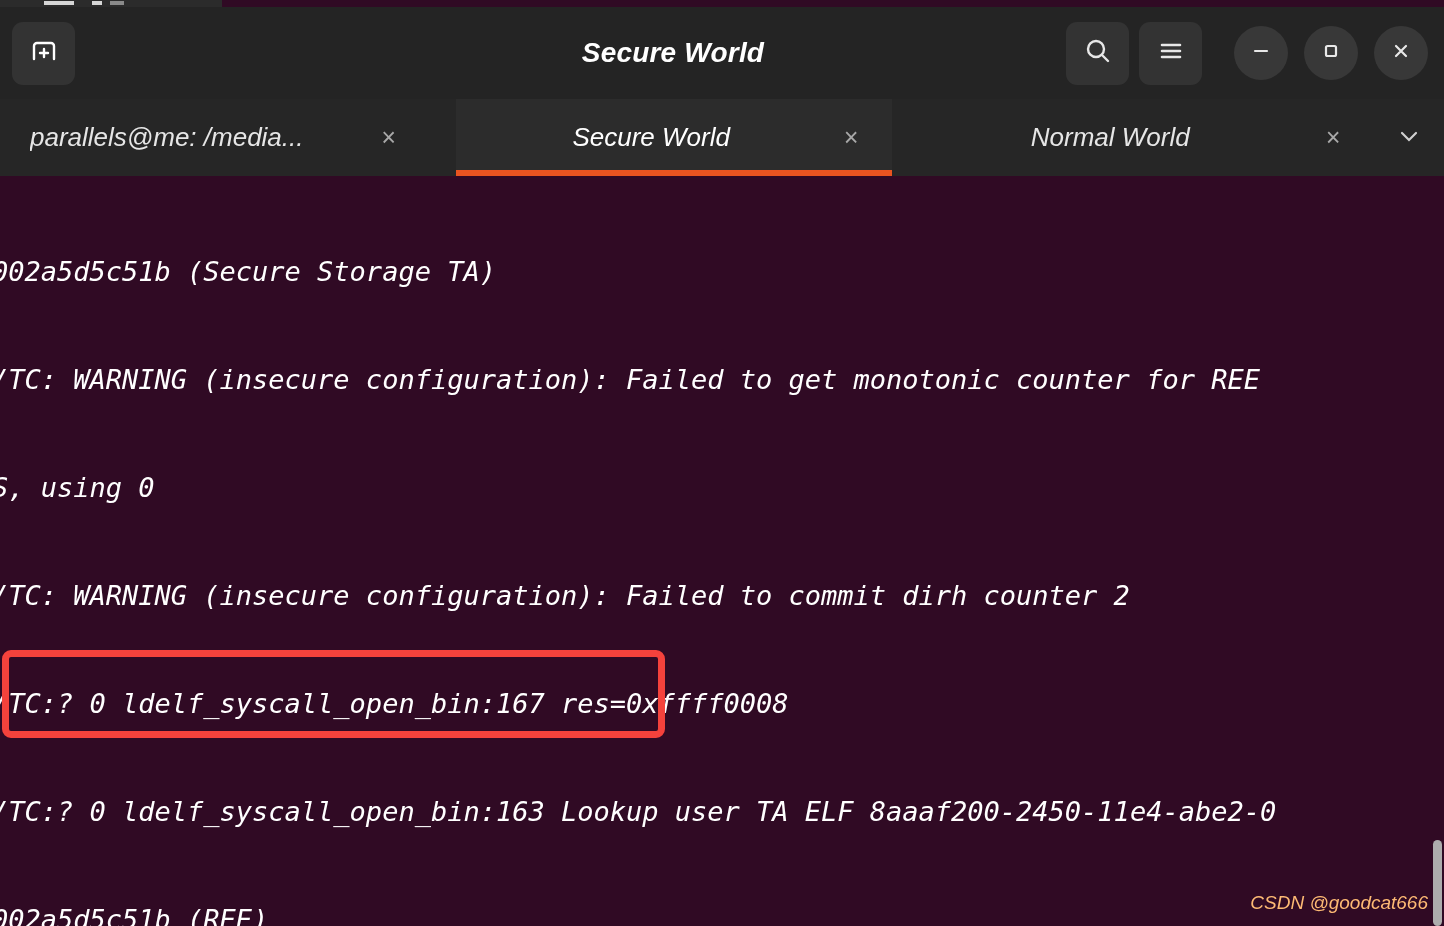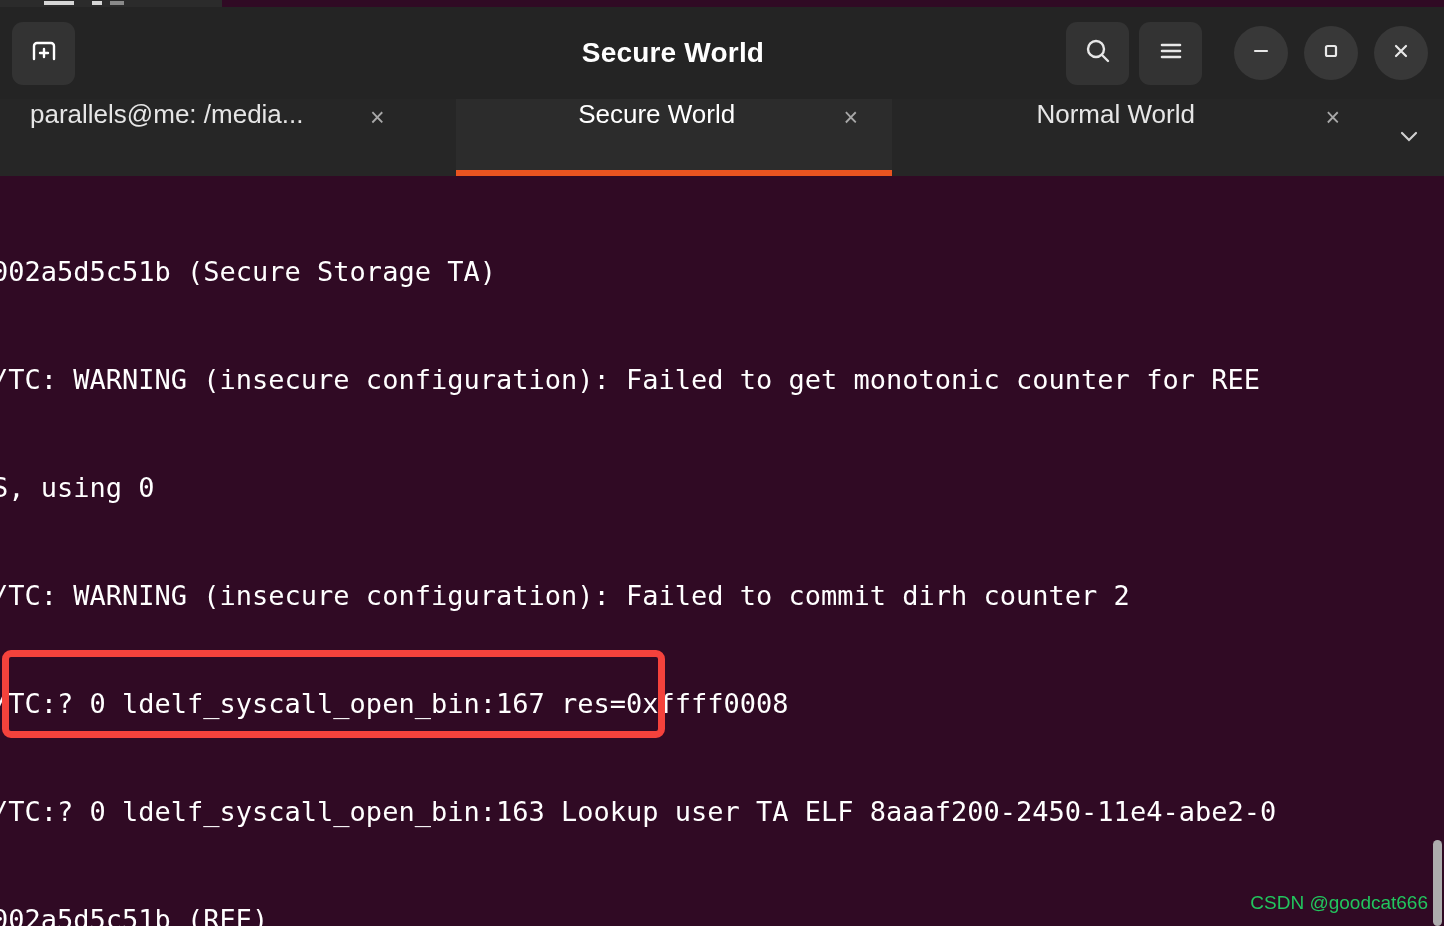--- a/index.html
+++ b/index.html
@@ -7,20 +7,21 @@
     width: 1444px; height: 926px;
     background: #1e1e1e;
     font-family: "Liberation Sans", sans-serif;
     overflow: hidden;
   }
   #app {
     position: relative;
     width: 1444px; height: 926px;
     overflow: hidden;
     background: #300a24;
+    font-style: italic;
   }
 
   
   .top-strip {
     position: absolute; top: 0; left: 0;
     width: 1444px; height: 7px;
     background: #300a24;
     z-index: 40;
   }
   .top-strip-left {
@@ -82,23 +83,24 @@
   
   .tabbar {
     position: absolute; top: 99px; left: 0;
     width: 1444px; height: 77px;
     background: #242424;
     display: flex; align-items: stretch;
     z-index: 25;
   }
   .tab {
     position: relative;
-    display: flex; align-items: flex-start;
+    display: flex; align-items: center;
     cursor: pointer;
     background: #262626;
+    gap: 11px;
   }
   .tab.active { background: #2c2c2c; }
   .tab .tab-label {
     color: #e6e6e6;
     font-size: 26px;
     white-space: nowrap;
     overflow: hidden;
     text-overflow: ellipsis;
   }
   .tab.active .tab-label { color: #ffffff; }
@@ -164,21 +166,21 @@
     border-radius: 9px;
     pointer-events: none;
     z-index: 20;
   }
 
   
   .watermark {
     position: absolute;
     right: 16px;
     bottom: 12px;
-    color: #22c55e;
+    color: #fdba74;
     font-size: 19px;
     font-family: "Liberation Sans", sans-serif;
     z-index: 22;
   }
 
   
   .scrollbar-track {
     position: absolute;
     right: 0; top: 176px;
     width: 11px; height: 750px;

